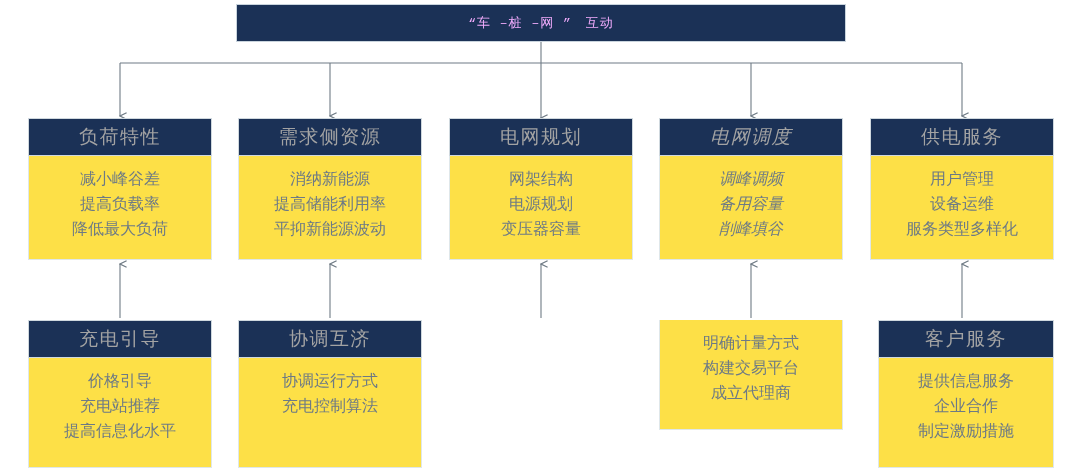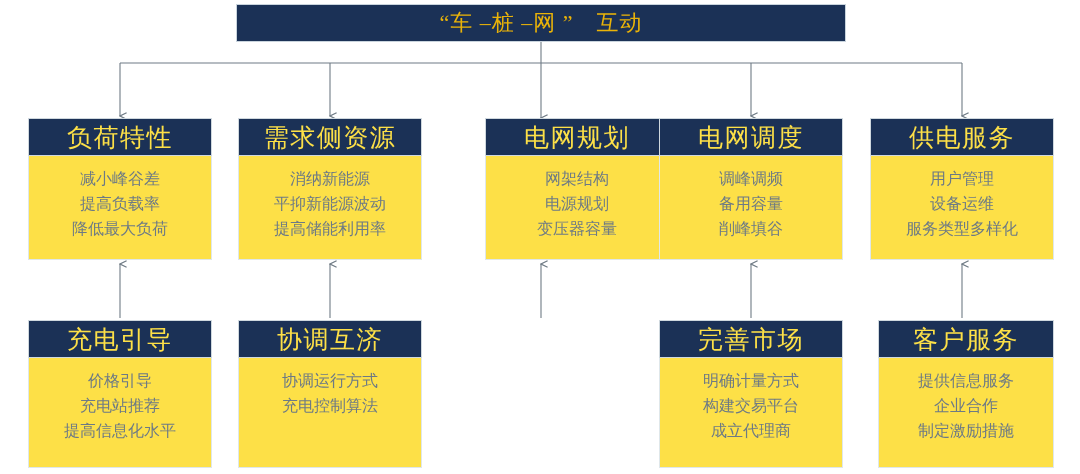--- a/index.html
+++ b/index.html
@@ -18,43 +18,43 @@
   
   .root-box{
     position:absolute;
     left:236px;top:4px;width:610px;height:38px;
     background:#1b3156;
     border:1px solid #c9d4dd;
     display:flex;align-items:center;justify-content:center;
     box-sizing:border-box;
   }
   .root-title{
-    color:#eab308;
-    font-size:22px;
+    color:#f0abfc;
+    font-size:13px;
     letter-spacing:1px;
     white-space:pre;
-    font-family:Liberation Serif, serif;
+    font-family:Liberation Mono, monospace;
   }
 
   
   .card{
     position:absolute;
     width:184px;
     box-sizing:border-box;
   }
   .card-head{
     background:#1b3156;
     border:1px solid #cfd8de;
     height:38px;
     display:flex;align-items:center;justify-content:center;
     box-sizing:border-box;
   }
   .card-head span{
-    color:#fde047;
-    font-size:25px;
+    color:#a3a3a3;
+    font-size:19px;
     letter-spacing:1.5px;
     font-family:"DejaVu Sans","Liberation Sans",sans-serif;
   }
   .card-body{
     background:#fde047;
     border:1px solid #dfe7ea;
     border-top:none;
     box-sizing:border-box;
     display:flex;
     flex-direction:column;
@@ -122,37 +122,37 @@
       <div class="line">降低最大负荷</div>
     </div>
   </div>
 
   <div class="card row-top" style="left:238px;top:118px;">
     <div class="card-head">
       <span>需求侧资源</span>
     </div>
     <div class="card-body">
       <div class="line">消纳新能源</div>
+      <div class="line">提高储能利用率</div>
       <div class="line">平抑新能源波动</div>
-      <div class="line">提高储能利用率</div>
-    </div>
-  </div>
-
-  <div class="card row-top" style="left:449px;top:118px;margin-left:36px;">
+    </div>
+  </div>
+
+  <div class="card row-top" style="left:449px;top:118px;">
     <div class="card-head">
       <span>电网规划</span>
     </div>
     <div class="card-body">
       <div class="line">网架结构</div>
       <div class="line">电源规划</div>
       <div class="line">变压器容量</div>
     </div>
   </div>
 
-  <div class="card row-top" style="left:659px;top:118px;">
+  <div class="card row-top" style="left:659px;top:118px;font-style:italic;">
     <div class="card-head">
       <span>电网调度</span>
     </div>
     <div class="card-body">
       <div class="line">调峰调频</div>
       <div class="line">备用容量</div>
       <div class="line">削峰填谷</div>
     </div>
   </div>
 
@@ -183,23 +183,20 @@
       <span>协调互济</span>
     </div>
     <div class="card-body">
       <div class="line">协调运行方式</div>
       <div class="line">充电控制算法</div>
     </div>
   </div>
 
 
   <div class="card row-bottom" style="left:659px;top:320px;">
-    <div class="card-head">
-      <span>完善市场</span>
-    </div>
     <div class="card-body">
       <div class="line">明确计量方式</div>
       <div class="line">构建交易平台</div>
       <div class="line">成立代理商</div>
     </div>
   </div>
 
   <div class="card row-bottom" style="left:870px;top:320px;padding-left:8px;">
     <div class="card-head">
       <span>客户服务</span>

